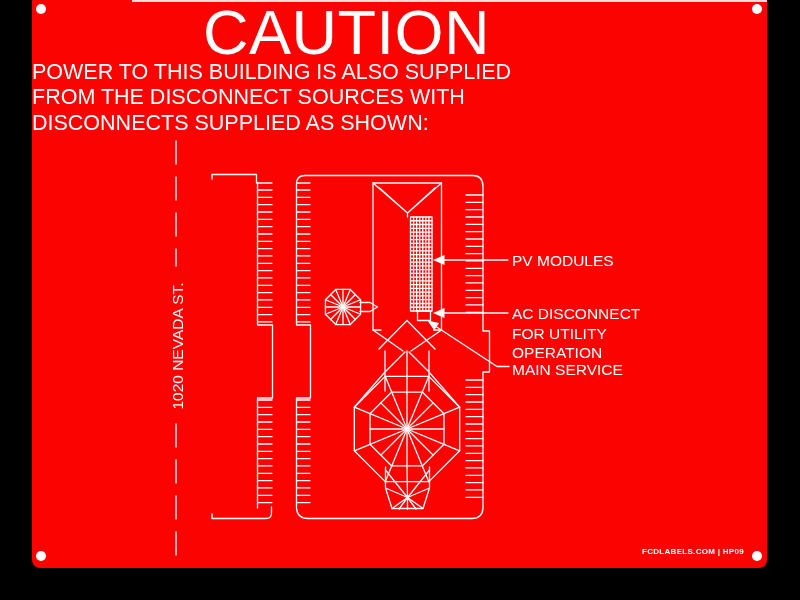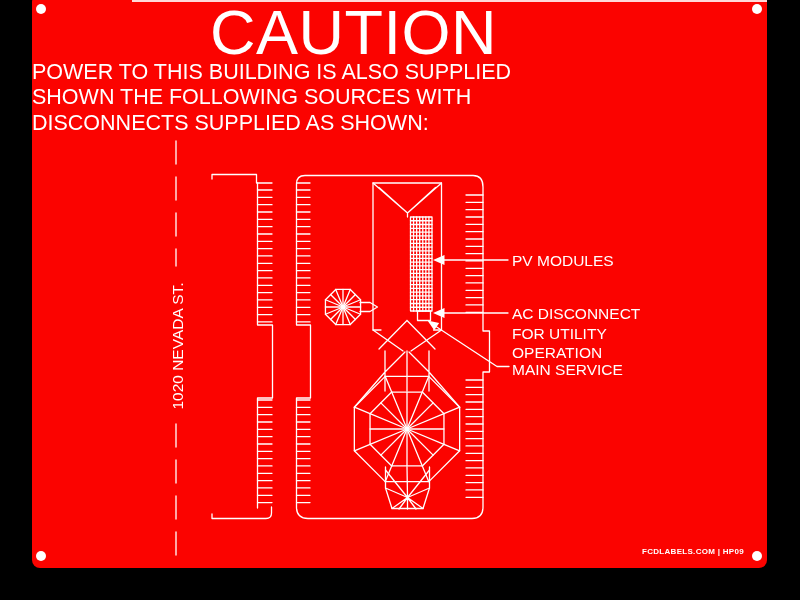--- a/index.html
+++ b/index.html
@@ -20,21 +20,21 @@
     content:"";position:absolute;left:100px;right:0;top:6px;height:1.5px;
     background:rgba(255,255,255,.85);
   }
   .hole{
     position:absolute;width:10px;height:10px;border-radius:50%;
     background:var(--white);
   }
   .title{
     position:absolute;left:32px;width:629px;top:2px;text-align:center;
     color:var(--white);font-size:63px;line-height:60px;letter-spacing:.5px;
-    font-weight:400;white-space:nowrap;margin-left:7px;
+    font-weight:400;white-space:nowrap;
   }
   .subtitle{
     position:absolute;left:32px;width:735px;top:60px;text-align:left;
     color:var(--white);font-size:21.5px;line-height:25.3px;font-weight:400;
   }
   .diagram{position:absolute;left:0;top:0;width:800px;height:600px;}
   .diagram line,.diagram path,.diagram polyline,.diagram rect,.diagram polygon{
     stroke:var(--white);stroke-width:1.3;fill:none;
     stroke-linecap:round;stroke-linejoin:round;
   }
@@ -58,21 +58,21 @@
 
   <div class="hole" style="left:36px;top:4px"></div>
   <div class="hole" style="left:752px;top:4px"></div>
   <div class="hole" style="left:36px;top:551px"></div>
   <div class="hole" style="left:752px;top:551px"></div>
 
   <div class="title">CAUTION</div>
 
   <div class="subtitle">
     <div>POWER TO THIS BUILDING IS ALSO SUPPLIED</div>
-    <div>SHOWN THE FOLLOWING SOURCES WITH</div>
+    <div>FROM THE DISCONNECT SOURCES WITH</div>
     <div>DISCONNECTS SUPPLIED AS SHOWN:</div>
   </div>
 
   <svg class="diagram" viewBox="0 0 800 600">
 
     <g>
       <line class="dash1" x1="176" y1="141" x2="176" y2="266"></line>
       <line class="dash1" x1="176" y1="424" x2="176" y2="559"></line>
     </g>
     <text transform="translate(183 346) rotate(-90)" text-anchor="middle">1020 NEVADA ST.</text>

